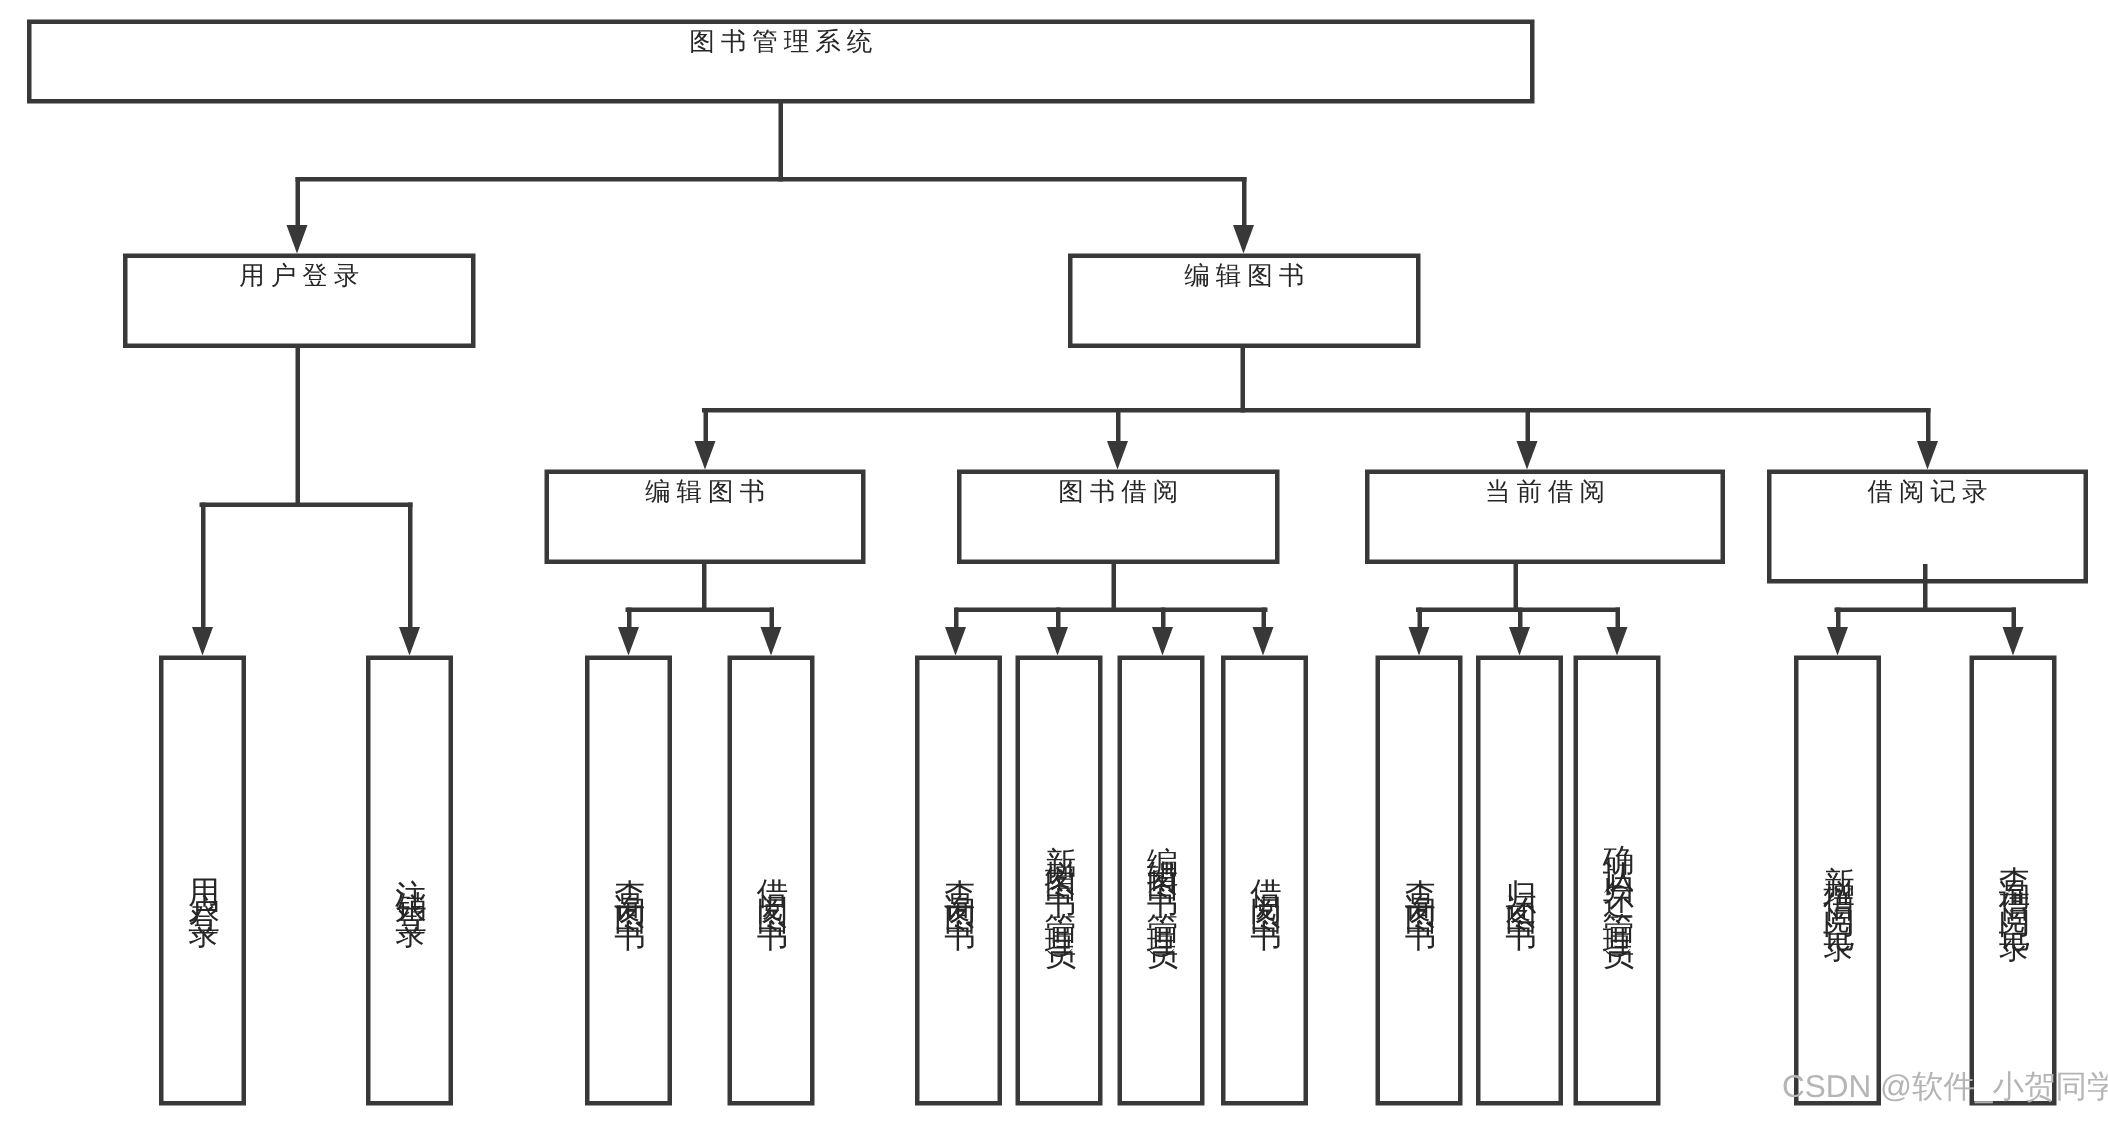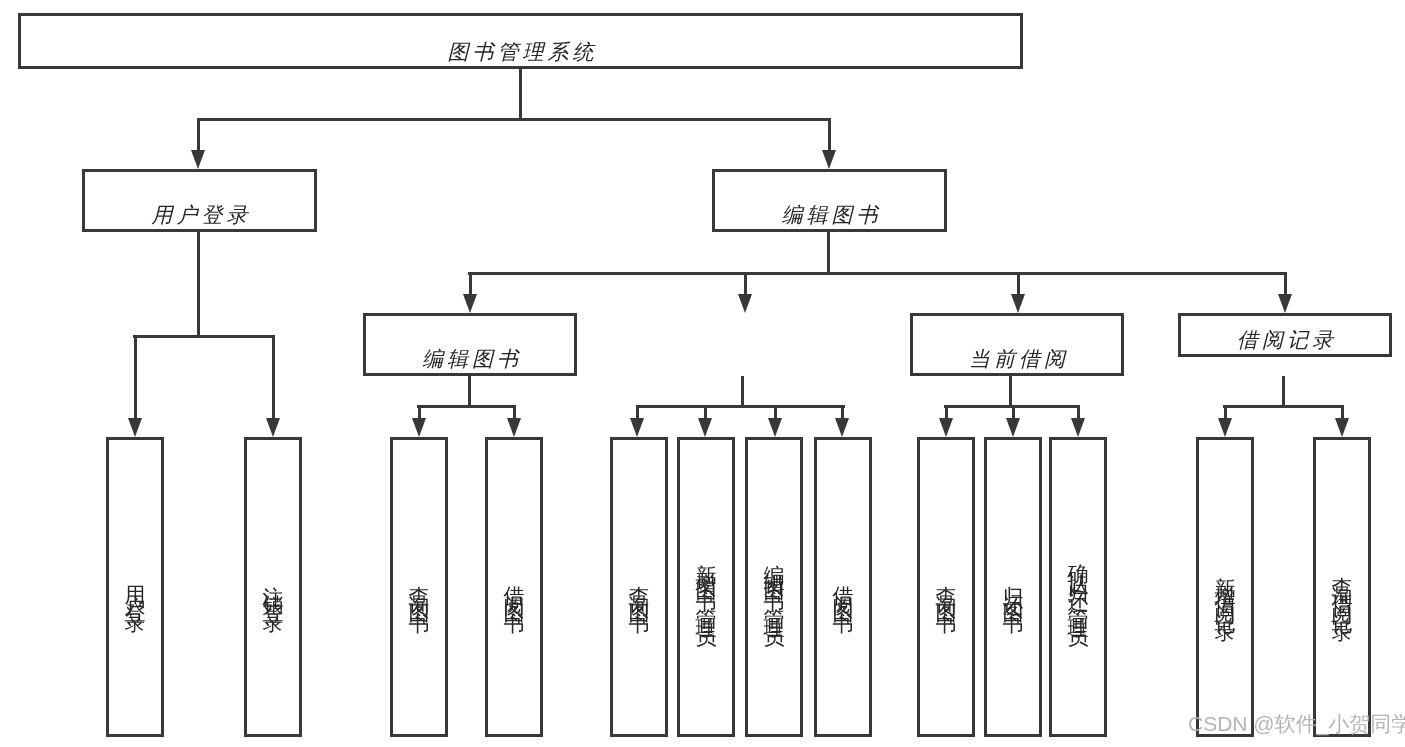--- a/index.html
+++ b/index.html
@@ -17,24 +17,23 @@
     overflow:hidden;
   }
   .canvas{position:absolute;left:0;top:0;width:1405px;height:747px;}
   .box{
     position:absolute;
     background:#ffffff;
     border:3px solid var(--color-line);
     color:var(--color-text);
   }
   .hbox{
-    display:flex;align-items:flex-end;justify-content:center;
-    font-size:21px;letter-spacing:4px;text-indent:4px;
+    display:flex;align-items:flex-start;justify-content:center;
+    font-size:17px;letter-spacing:4px;text-indent:4px;
     white-space:nowrap;
-    font-style:italic;
   }
   .leaf{
     writing-mode:vertical-rl;
     text-orientation:mixed;
     text-align:center;
     font-size:21px;
     letter-spacing:9px;
     line-height:52px;
     overflow:hidden;
   }
@@ -112,24 +111,27 @@
       <i class="head"></i>
     </div>
   <div class="arrow" style="left:1278px;top:272px;height:41px">
       <i class="stem"></i>
       <i class="head"></i>
     </div>
 
   <div class="box hbox" style="left:363px;top:313px;width:214px;height:63px">
     <span>编辑图书</span>
   </div>
-  <div class="box hbox" style="left:910px;top:313px;width:214px;height:63px">
+  <div class="box hbox" style="left:638px;top:313px;width:215px;height:63px">
+    <span>图书借阅</span>
+  </div>
+  <div class="box hbox" style="left:910px;top:313px;width:240px;height:63px">
     <span>当前借阅</span>
   </div>
-  <div class="box hbox" style="left:1178px;top:313px;width:214px;height:44px">
+  <div class="box hbox" style="left:1178px;top:313px;width:214px;height:76px">
     <span>借阅记录</span>
   </div>
 
   <div class="vline" style="left:468px;top:376px;height:32px"></div>
   <div class="hline" style="left:417px;top:405px;width:99px"></div>
   <div class="arrow" style="left:412px;top:405px;height:32px">
       <i class="stem"></i>
       <i class="head"></i>
     </div>
   <div class="arrow" style="left:507px;top:405px;height:32px">

